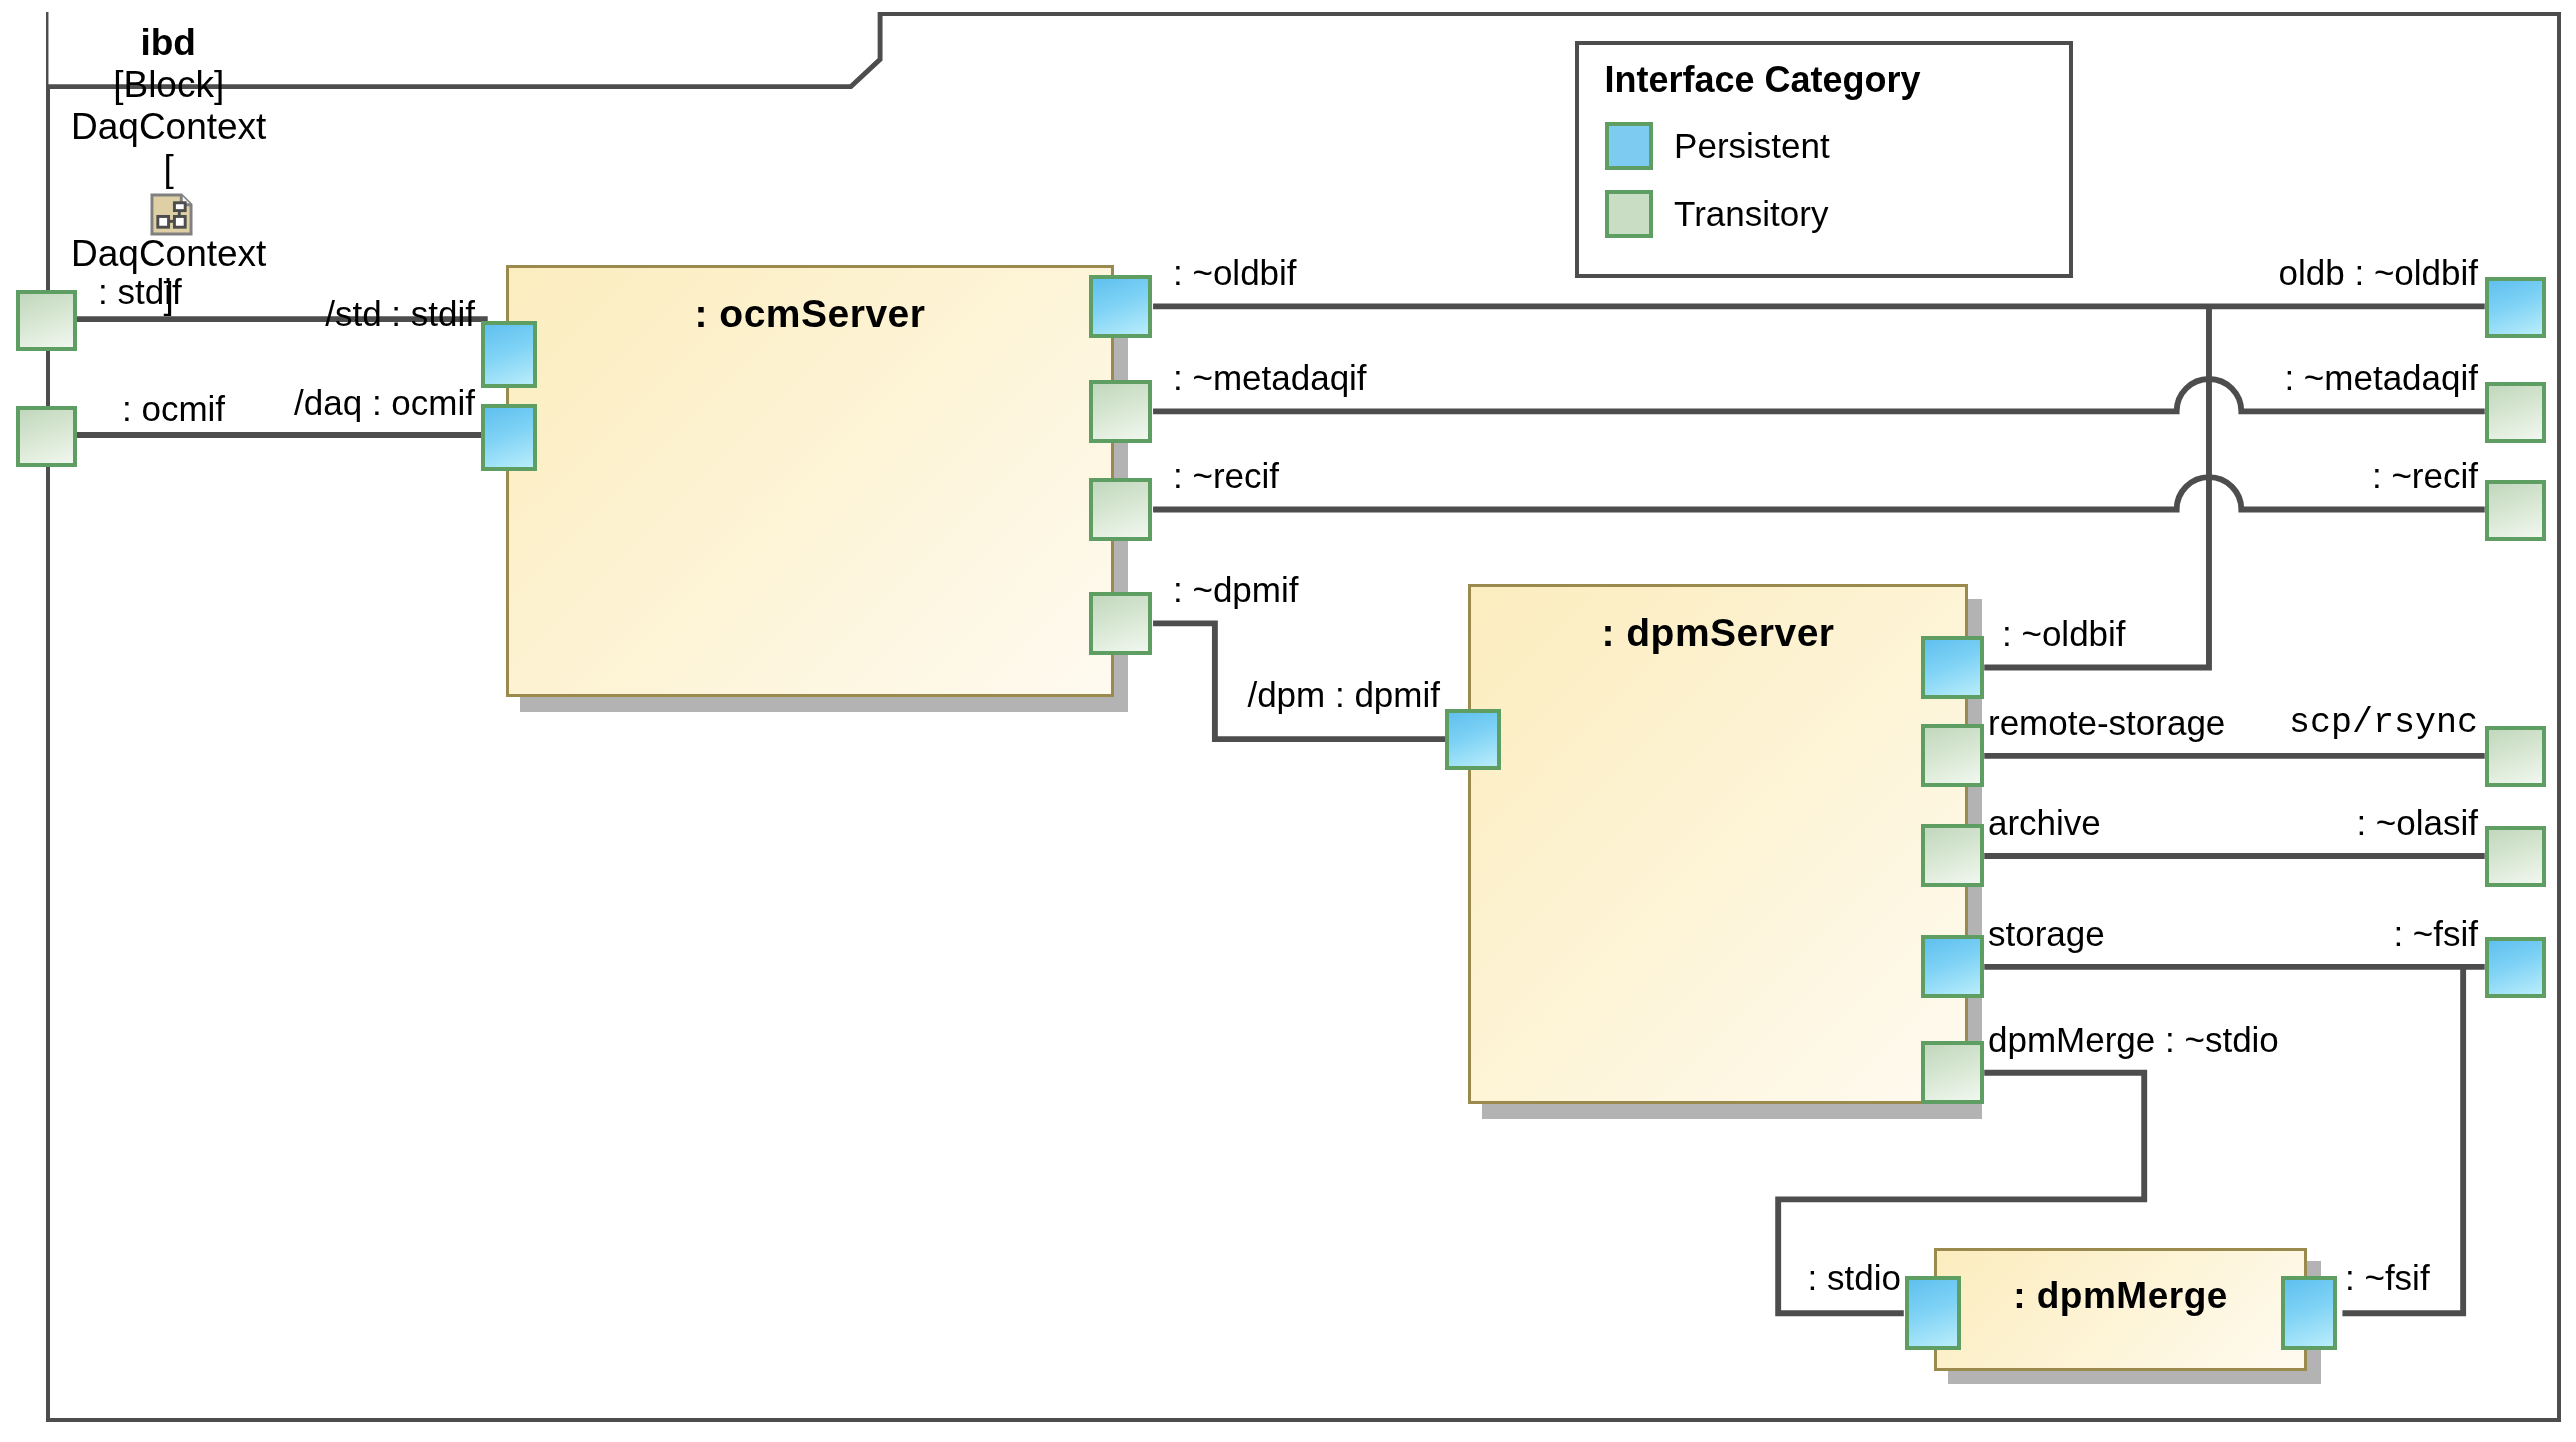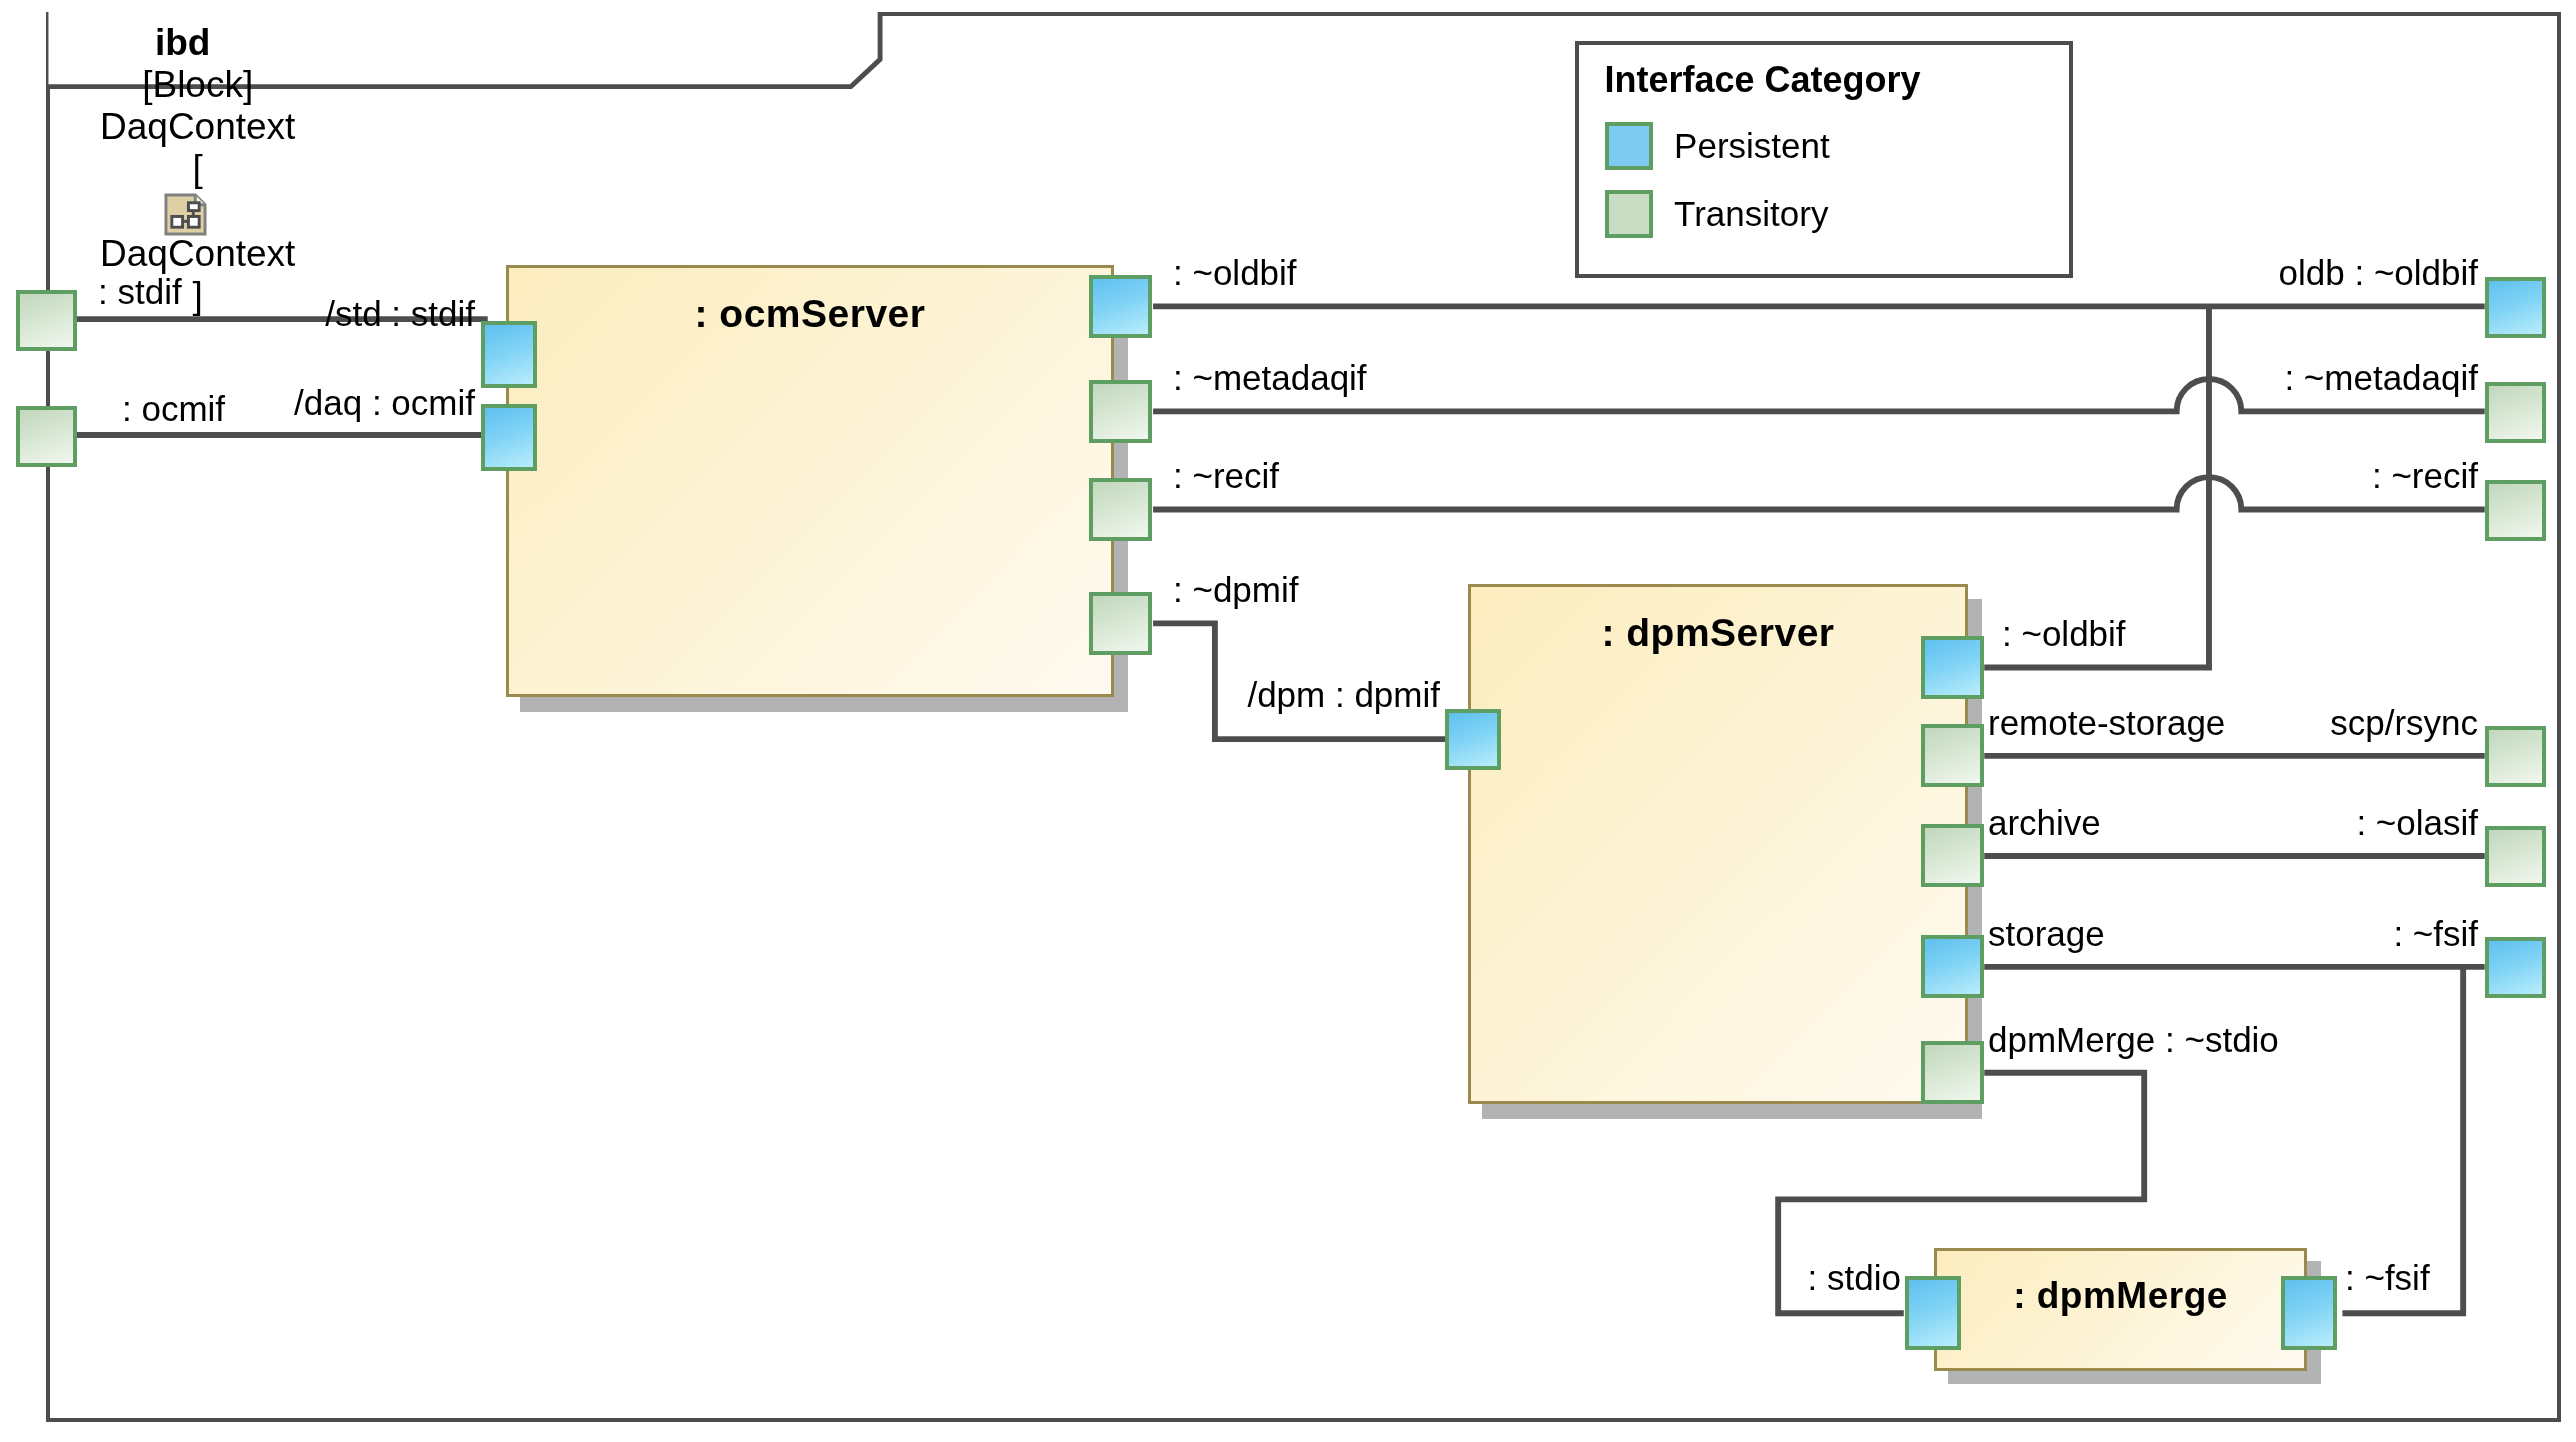--- a/index.html
+++ b/index.html
@@ -44,21 +44,21 @@
     z-index: 6;
     display: flex;
     align-items: center;
     gap: 0px;
     font-size: 37px;
     color: #000000;
     white-space: nowrap;
     flex-direction: column;
   }
   .tab-label .kw { font-weight: bold; margin-right: 11.8px; }
-  .tab-label .seg { margin-right: 10.8px; margin-left: 29px; }
+  .tab-label .seg { margin-right: 10.8px; }
   .ibd-icon {
     display: inline-block;
     width: 43px;
     height: 43px;
     margin: 0 9.8px 0 3.9px;
     vertical-align: middle;
     position: relative;
     top: 3.9px;
   }
   
@@ -288,21 +288,21 @@
 
   <div class="lbl" style="left:2002px; top:614px;">: ~oldbif</div>
   <div class="lbl" style="left:1988px; top:703px;">remote-storage</div>
   <div class="lbl" style="left:1988px; top:803px;">archive</div>
   <div class="lbl" style="left:1988px; top:914px;">storage</div>
   <div class="lbl" style="left:1988px; top:1020px;">dpmMerge : ~stdio</div>
 
   <div class="lbl r" style="left:2478px; top:253px;">oldb : ~oldbif</div>
   <div class="lbl r" style="left:2478px; top:358px;">: ~metadaqif</div>
   <div class="lbl r" style="left:2478px; top:456px;">: ~recif</div>
-  <div class="lbl r" style="left:2478px; top:703px;">scp/rsync</div>
+  <div class="lbl r" style="left:2478px; top:703px;font-family:Liberation Mono, monospace;">scp/rsync</div>
   <div class="lbl r" style="left:2478px; top:803px;">: ~olasif</div>
   <div class="lbl r" style="left:2478px; top:914px;">: ~fsif</div>
 
   <div class="lbl r" style="left:1901px; top:1258px;">: stdio</div>
   <div class="lbl" style="left:2345px; top:1258px;">: ~fsif</div>
 
 </div>
 
 
 </body></html>

